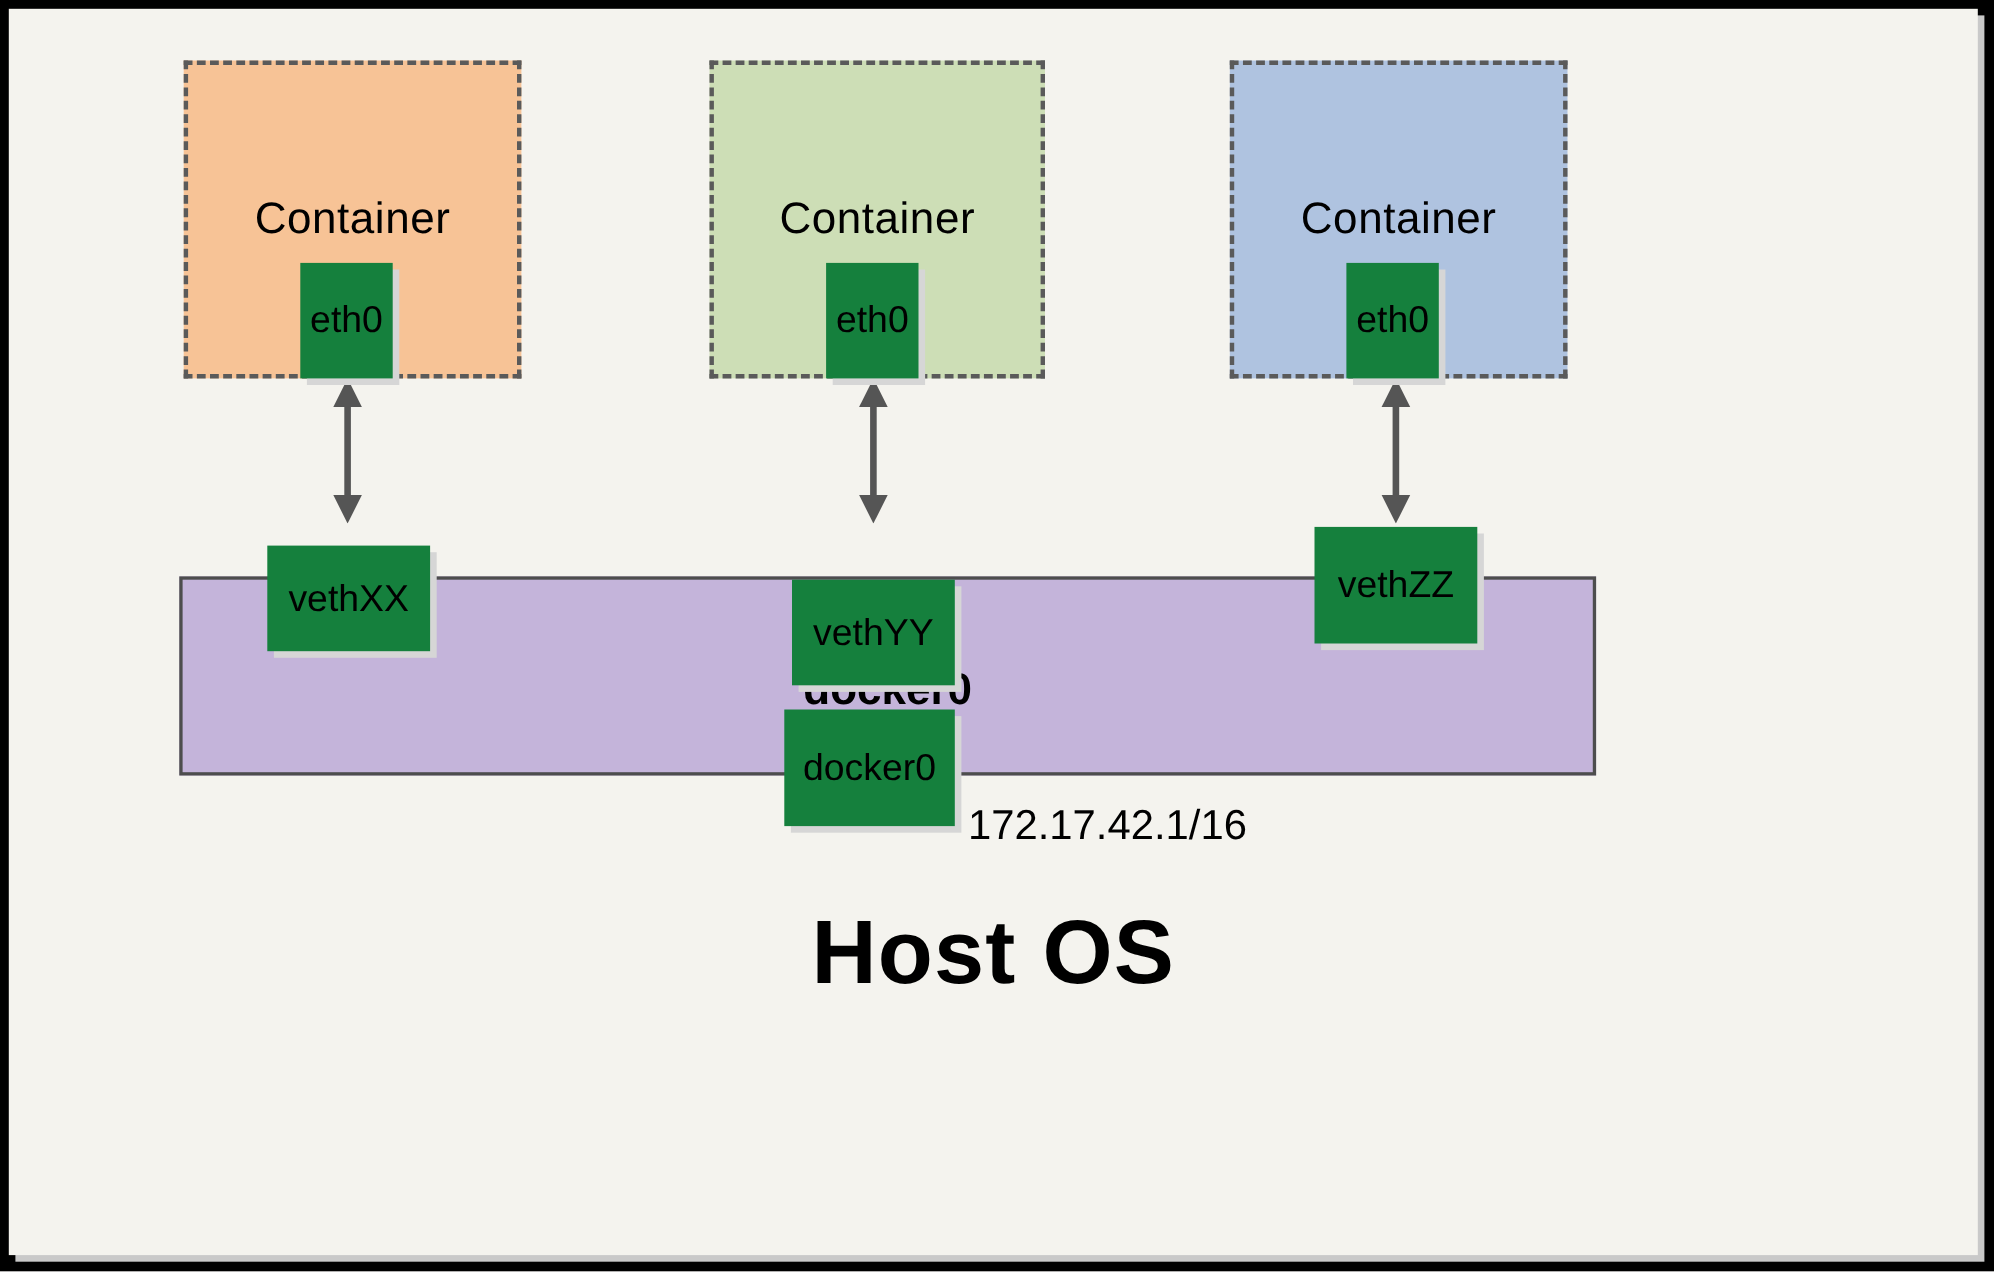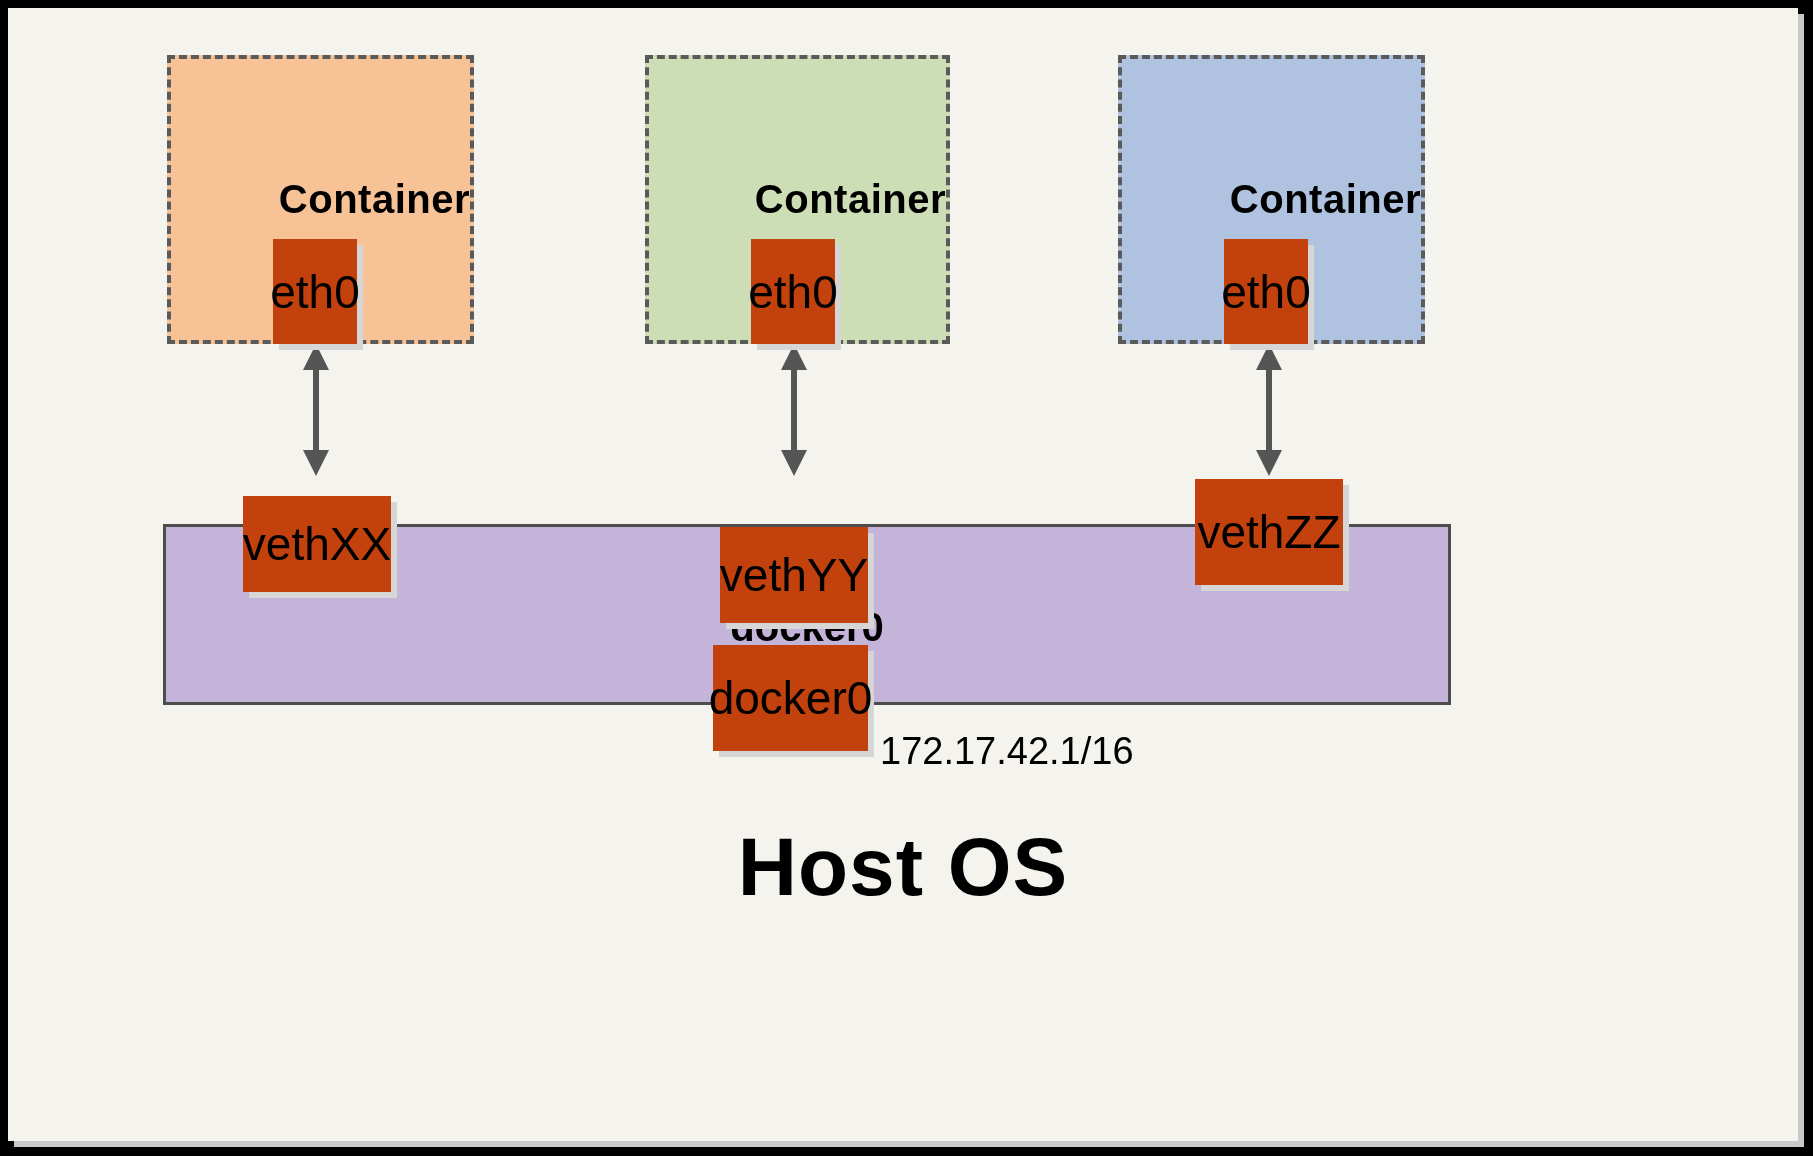--- a/index.html
+++ b/index.html
@@ -30,36 +30,36 @@
   .container-box {
     position: absolute;
     border: 4px dashed #5a5a5a;
     box-sizing: border-box;
   }
   .container-title {
     position: absolute;
     left: 0;
     right: 0;
     top: 130px;
-    text-align: right;
+    text-align: center;
     font-size: 42px;
-    font-weight: bold;
+    font-weight: normal;
     color: #000;
     letter-spacing: 0.5px;
   }
 
   
   .note {
     position: absolute;
-    background: #c2410c;
+    background: #15803d;
     box-shadow: 6px 6px 0 0 #d6d6d6;
     display: flex;
     align-items: center;
     justify-content: center;
-    font-size: 46px;
+    font-size: 34px;
     color: #000;
     box-sizing: border-box;
     z-index: 6;
   }
 
   
   #bridge {
     position: absolute;
     background: #c4b4da;
     border: 3px solid #4d4d4d;

